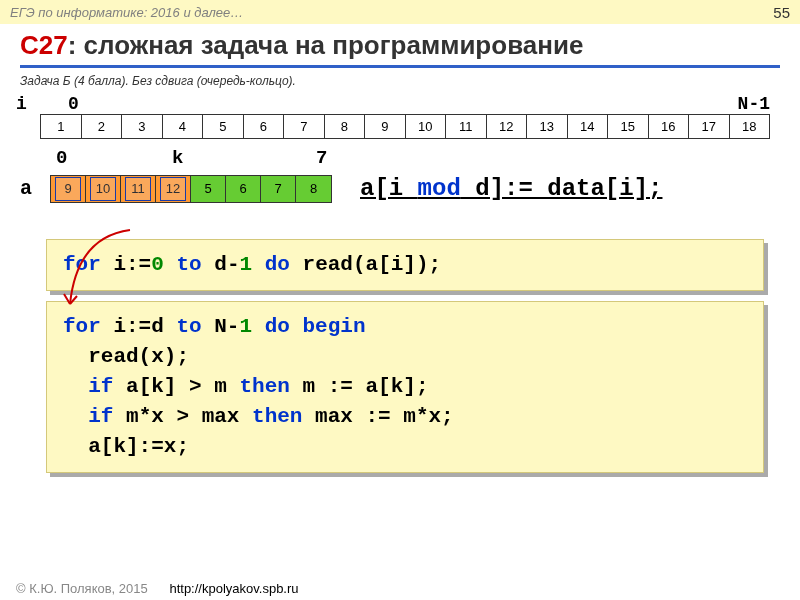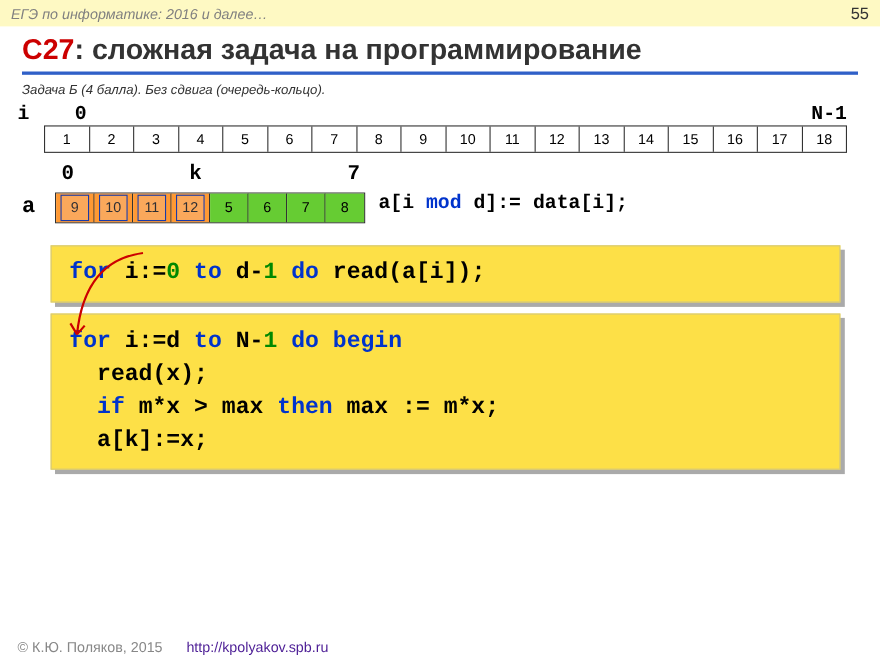--- a/index.html
+++ b/index.html
@@ -25,29 +25,29 @@
   .astrip { position: absolute; left: 50px; top: 2px; display: flex; border: 1px solid #333; height: 28px; }
   .astrip .acell { width: 35px; border-right: 1px solid #333; font-size: 13px; text-align: center; line-height: 26px; }
   .astrip .acell:last-child { border-right: none; }
   .orange { background: #ff9933; }
   .green { background: #66cc33; }
   .box { position: absolute; border: 1.5px solid #1a3aa8; background: rgba(230,230,255,0.2); width: 26px; height: 24px; pointer-events: none; }
   .box.b1 { left: 55px; top: 4px; }
   .box.b2 { left: 90px; top: 4px; }
   .box.b3 { left: 125px; top: 4px; }
   .box.b4 { left: 160px; top: 4px; }
-  .assign { position: absolute; left: 344px; top: 2px; font-family: "Courier New", monospace; font-size: 18px; font-weight: bold; }
+  .assign { position: absolute; left: 360px; top: 2px; font-family: "Courier New", monospace; font-size: 24px; font-weight: bold; text-decoration: underline; }
   .assign .blue { color: #0033cc; }
-  .codebox { position: relative; margin: 14px 36px 8px 46px; box-shadow: 4px 4px 0 #aaa; background: #fde047; border: 1px solid #d4c87a; padding: 10px 16px; font-family: "Courier New", monospace; font-size: 21px; font-weight: bold; line-height: 30px; }
+  .codebox { position: relative; margin: 30px 36px 8px 46px; box-shadow: 4px 4px 0 #aaa; background: #fef9c3; border: 1px solid #d4c87a; padding: 10px 16px; font-family: "Courier New", monospace; font-size: 21px; font-weight: bold; line-height: 30px; }
   .codebox .kw { color: #0033cc; }
   .codebox .num { color: #008800; }
   .codebox2 { margin-top: 10px; }
   .arrow-svg { position: absolute; left: 62px; top: 222px; width: 80px; height: 90px; pointer-events: none; z-index: 5; }
   .footer { position: absolute; bottom: 4px; left: 16px; font-size: 13px; color: #888; }
-  .footer .blue { color: #4c1d95; }
+  .footer .blue { color: #000000; }
 </style>
 </head>
 <body>
 
 <div class="topbar">
   <span>ЕГЭ по информатике: 2016 и далее…</span>
   <span class="pnum">55</span>
 </div>
 
 <div class="title">
@@ -114,20 +114,21 @@
   <path d="M 8 82 L 2 72 M 8 82 L 15 74" stroke="#cc0000" stroke-width="2" fill="none"></path>
 </svg>
 
 <div class="codebox">
   <span class="kw">for</span><span> i:=</span><span class="num">0</span><span> </span><span class="kw">to</span><span> d-</span><span class="num">1</span><span> </span><span class="kw">do</span><span> read(a[i]);</span>
 </div>
 
 <div class="codebox codebox2">
   <div><span class="kw">for</span><span> i:=d </span><span class="kw">to</span><span> N-</span><span class="num">1</span><span> </span><span class="kw">do</span><span> </span><span class="kw">begin</span></div>
   <div style="white-space:pre">  read(x);</div>
+  <div style="white-space:pre"><span>  </span><span class="kw">if</span><span> a[k] &gt; m </span><span class="kw">then</span><span> m := a[k];</span></div>
   <div style="white-space:pre"><span>  </span><span class="kw">if</span><span> m*x &gt; max </span><span class="kw">then</span><span> max := m*x;</span></div>
   <div style="white-space:pre">  a[k]:=x;</div>
 </div>
 
 <div class="footer">
   <span>© К.Ю. Поляков, 2015</span>
   &nbsp;&nbsp;&nbsp;&nbsp;
   <span class="blue">http://kpolyakov.spb.ru</span>
 </div>
 

